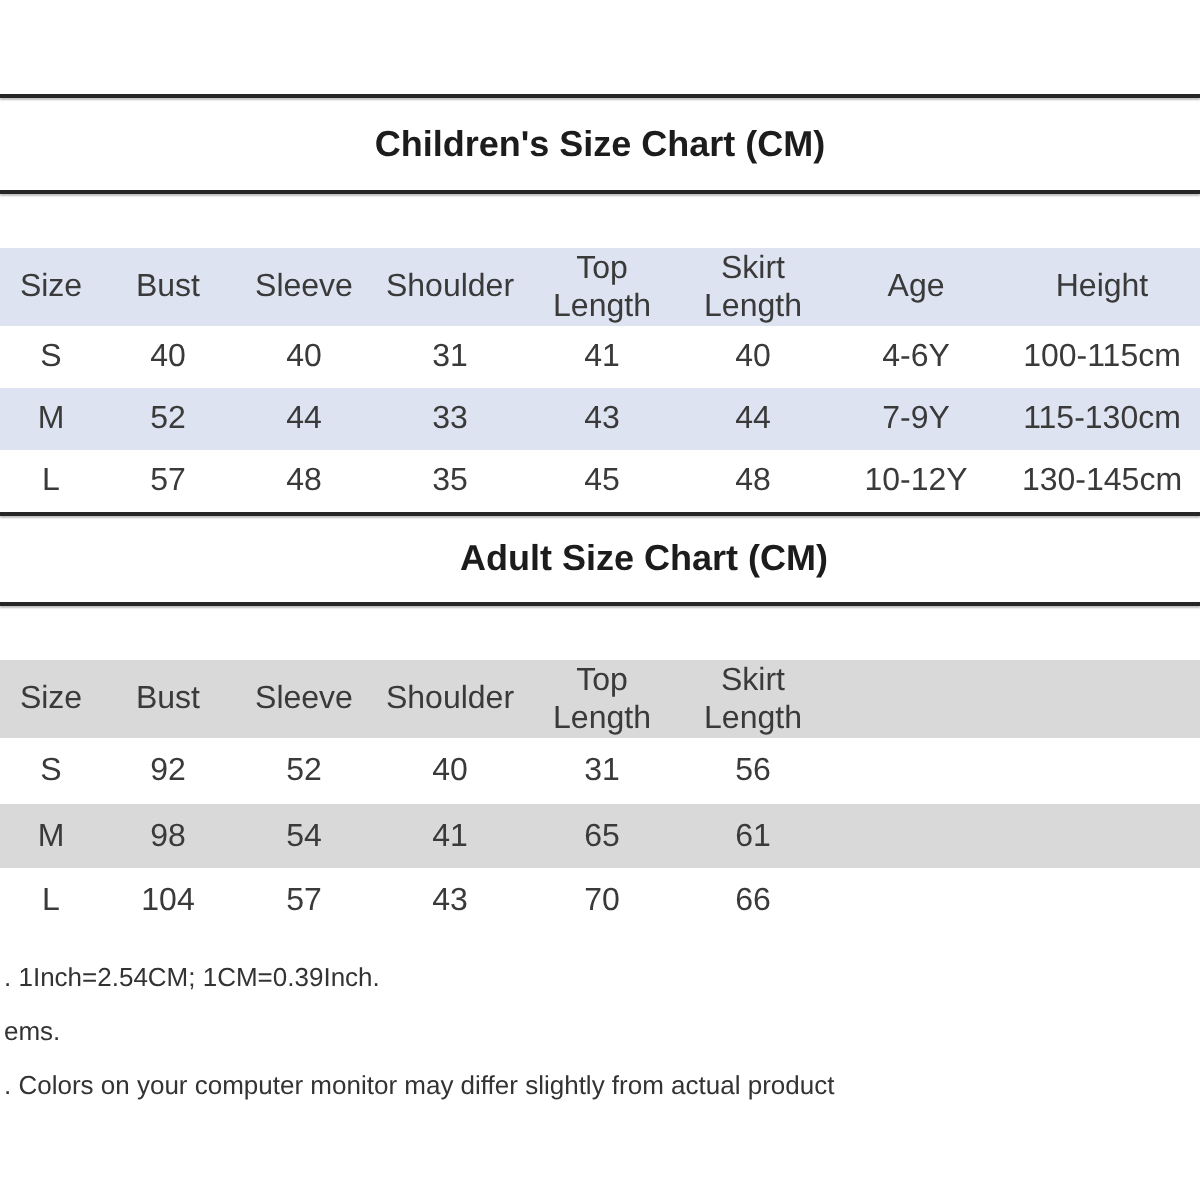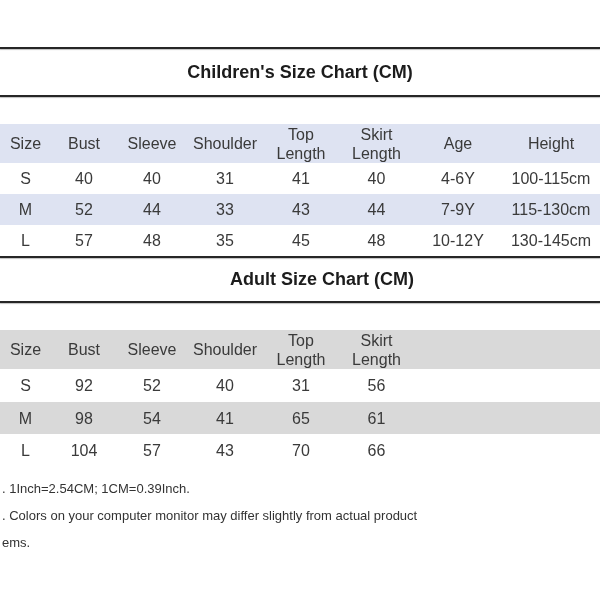--- a/index.html
+++ b/index.html
@@ -196,17 +196,17 @@
         <td>43</td>
         <td>70</td>
         <td>66</td>
         <td></td>
       </tr>
     </tbody>
   </table>
 
   <div class="notes">
     <div class="note-line">. 1Inch=2.54CM; 1CM=0.39Inch.</div>
+    <div class="note-line">ems.</div>
     <div class="note-line">. Colors on your computer monitor may differ slightly from actual product</div>
-    <div class="note-line">ems.</div>
   </div>
 
 </div>
 
 </body></html>

